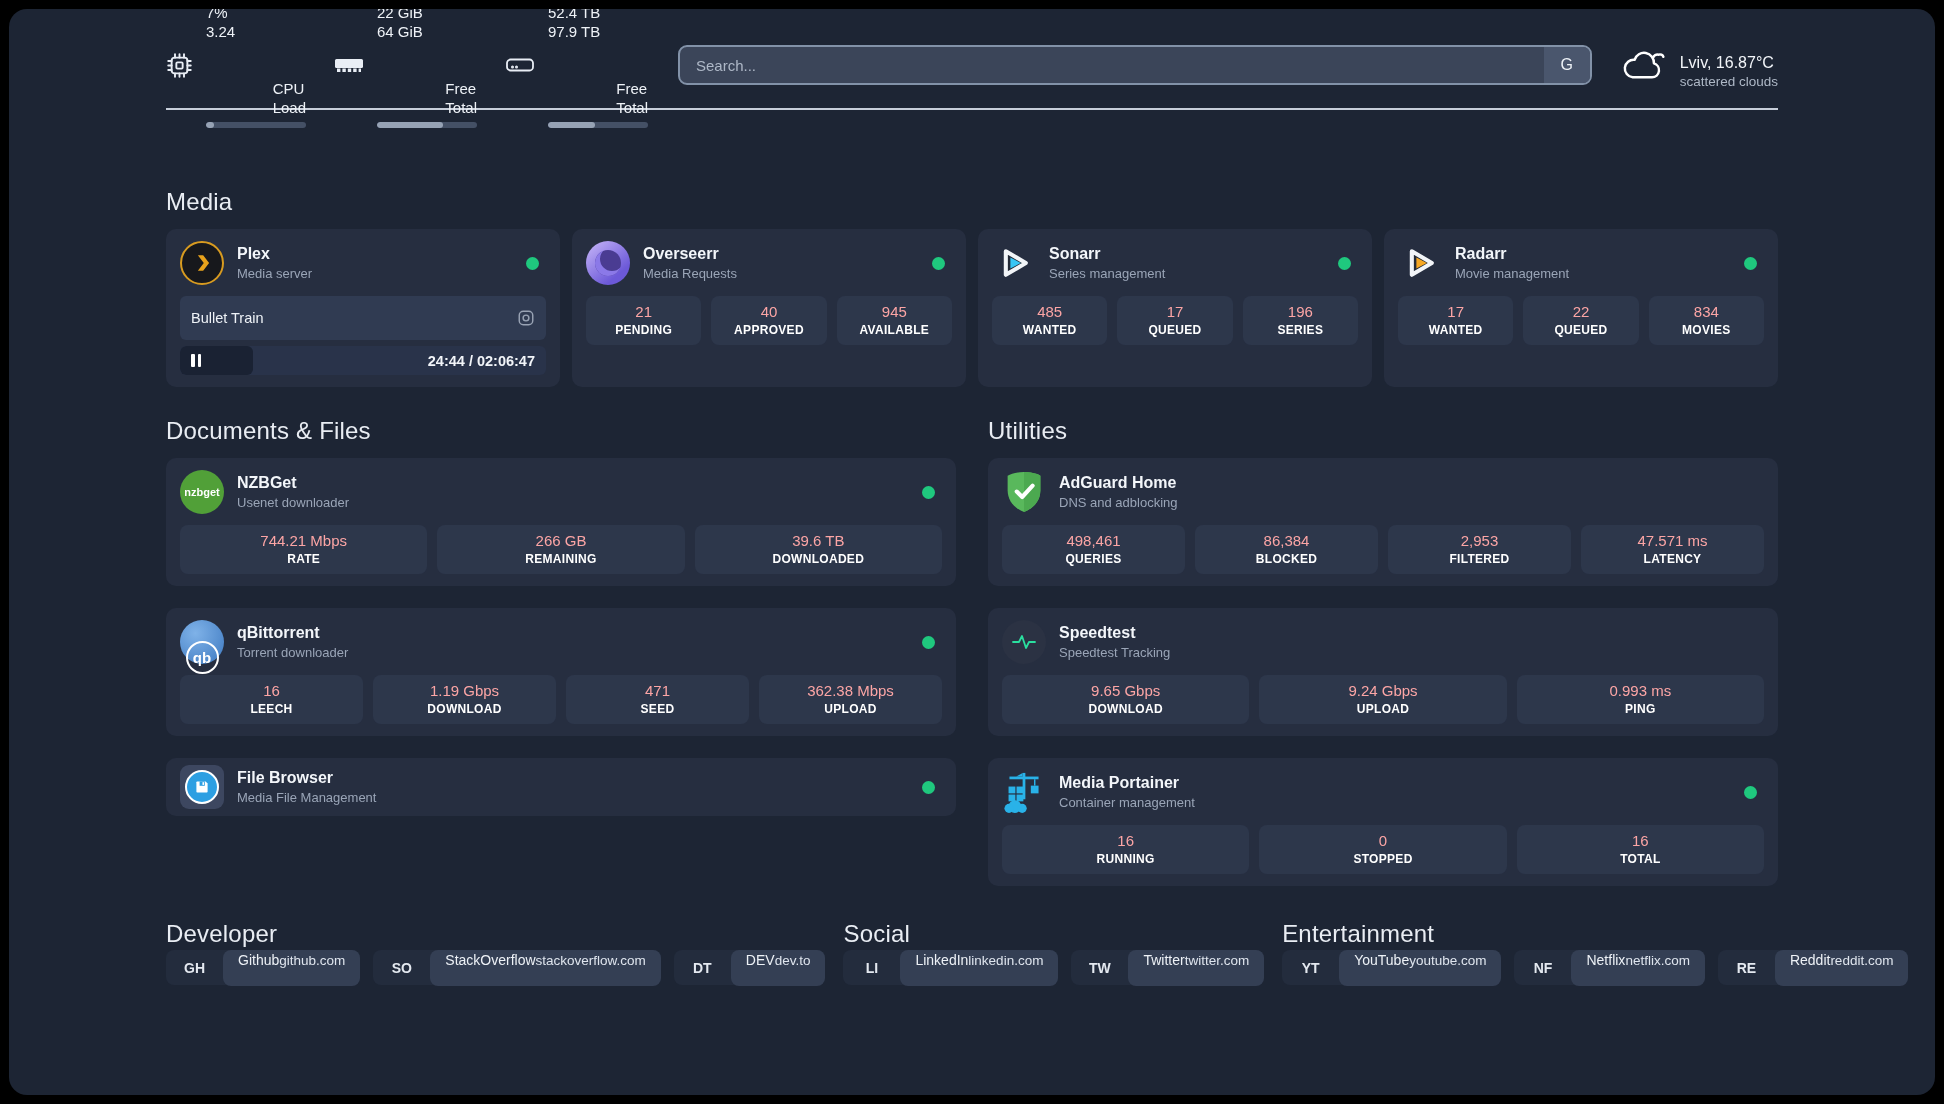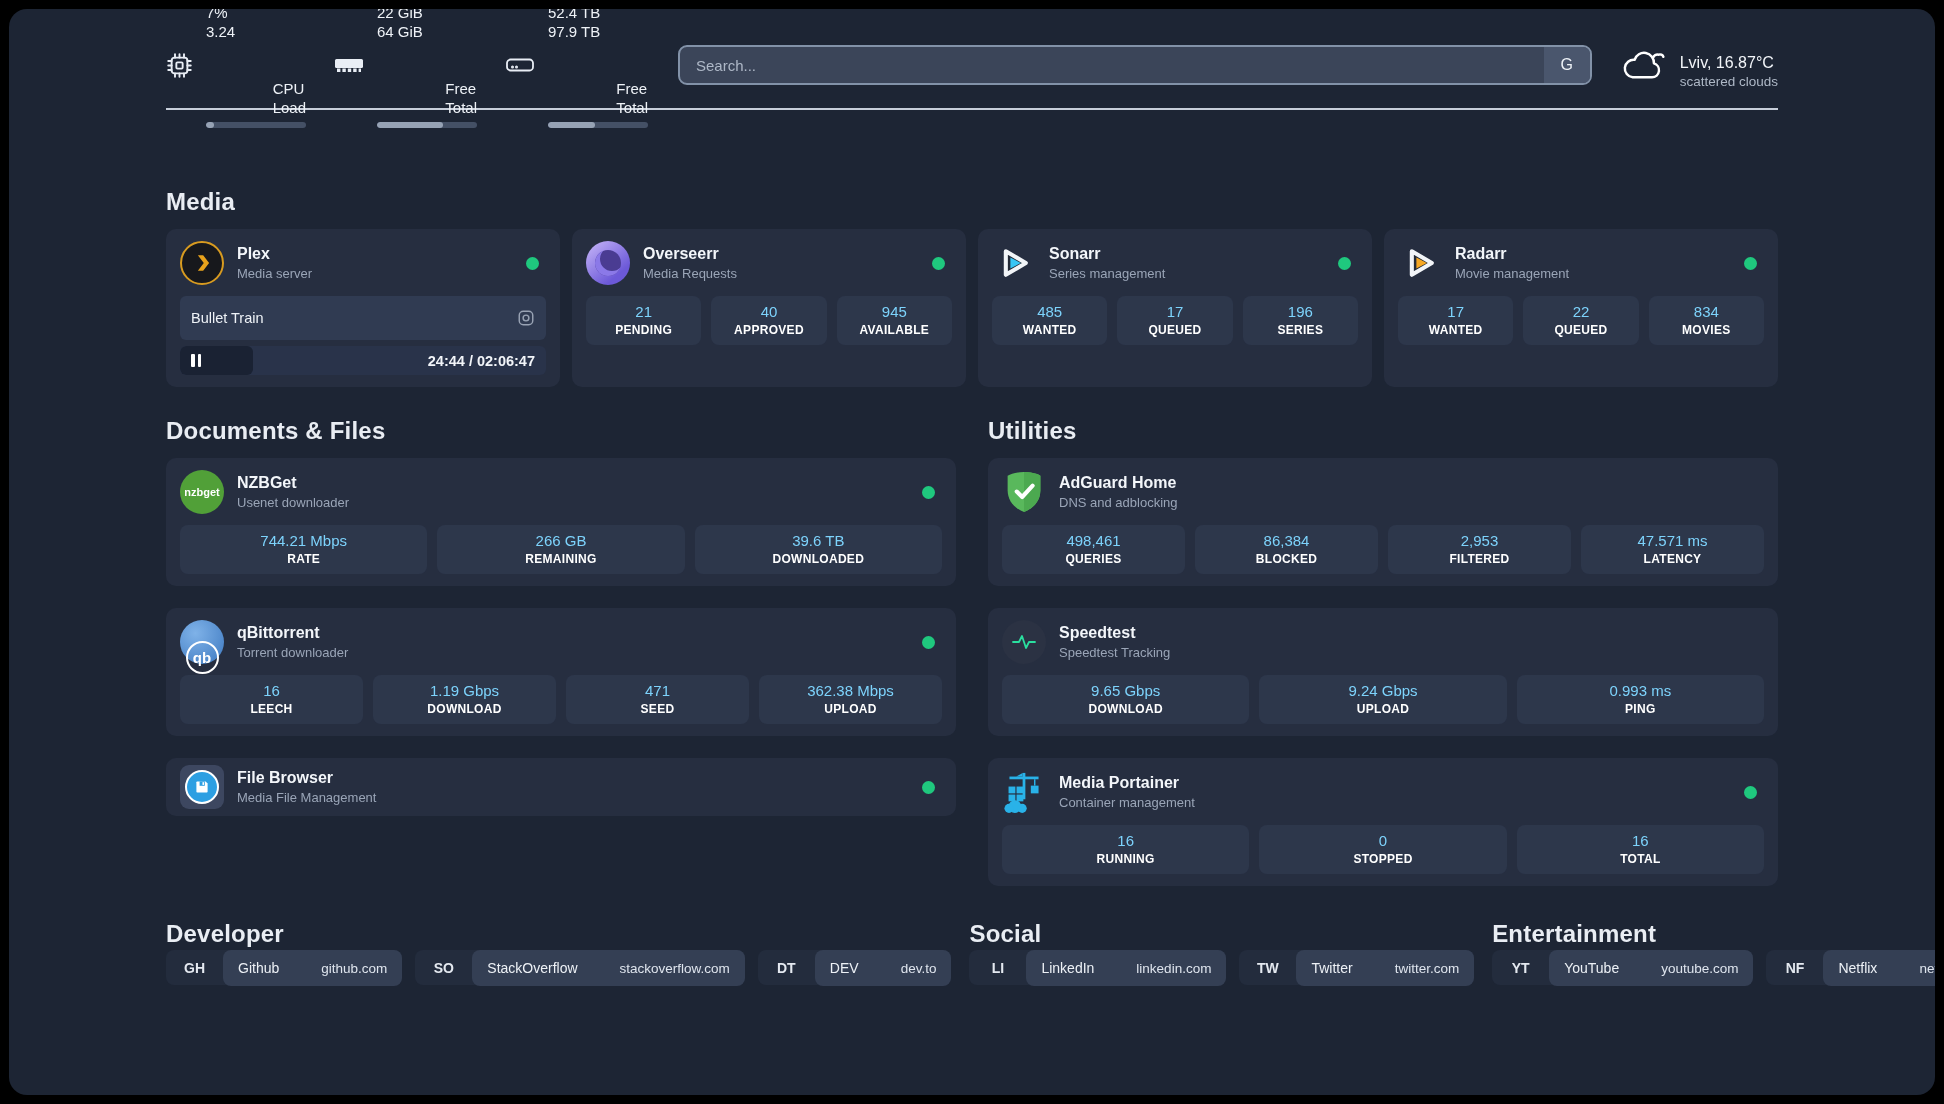--- a/index.html
+++ b/index.html
@@ -30,21 +30,21 @@
           background: #4a566d; border-radius: 0 7px 7px 0; display: flex; align-items: center;
           justify-content: center; color: #eef2f7; font-size: 16px; cursor: pointer; }
 
   .weather { display: flex; align-items: center; gap: 14px; }
   .weather-loc { font-size: 16px; color: #f2f5f9; margin-top: 12px; }
   .weather-cond { font-size: 13.5px; color: #aeb8c6; margin-top: 2px; }
 
   .divider { margin-top: 12px; border: none; border-top: 2px solid #c7ceda; }
 
   
-  .sec-title { font-size: 24px; font-weight: 700; color: #e9edf3; letter-spacing: .2px; }
+  .sec-title { font-size: 24px; font-weight: 400; color: #e9edf3; letter-spacing: .2px; }
   .media-sec { margin-top: 78px; }
   .grid4 { display: grid; grid-template-columns: repeat(4, 1fr); gap: 12px; margin-top: 13px; }
   .mid { display: grid; grid-template-columns: 1fr 1fr; gap: 32px; margin-top: 30px; }
   .col-cards { display: flex; flex-direction: column; gap: 22px; margin-top: 13px; }
 
   .card { background: #262e40; border-radius: 10px; padding: 12px 14px; position: relative; }
   .card-head { display: flex; align-items: center; gap: 13px; }
   .head-text { min-width: 0; }
   .app-name { font-size: 16px; font-weight: 700; color: #f3f6fa; }
   .app-sub  { font-size: 13px; color: #9aa5b7; margin-top: 3px; }
@@ -66,21 +66,21 @@
         font-size: 15px; font-weight: 700; margin-top: 30px; }
   .icon-speedtest { background: #2b3243; }
   .icon-fb { background: #3d4760; border-radius: 9px; }
   .icon-fb .fb-circle { width: 34px; height: 34px; border-radius: 50%; background: #2d9fe2;
         border: 2px solid #fff; display: flex; align-items: center; justify-content: center; }
 
   .stat-tiles { display: grid; gap: 10px; margin-top: 11px; }
   .tiles-3 { grid-template-columns: repeat(3, 1fr); }
   .tiles-4 { grid-template-columns: repeat(4, 1fr); }
   .tile { background: #2d374b; border-radius: 8px; text-align: center; padding: 7px 4px 8px; }
-  .tile-value { font-size: 15px; color: #7dd3fc; }
+  .tile-value { font-size: 15px; color: #fca5a5; }
   .tile-label { font-size: 12px; font-weight: 700; color: #fff; margin-top: 3px; letter-spacing: .3px; }
 
   
   .np-bar { margin-top: 11px; height: 44px; background: #303b52; border-radius: 6px;
             display: flex; align-items: center; padding: 0 11px; }
   .np-title { font-size: 14.5px; color: #eef2f7; flex: 1; }
   .progress-row { margin-top: 6px; height: 29px; background: #29334a; border-radius: 6px;
             display: flex; align-items: center; padding: 0 11px; position: relative; overflow: hidden; }
   .progress-fill { position: absolute; left: 0; top: 0; bottom: 0; background: #1a2233;
             border-radius: 6px; }
@@ -90,21 +90,21 @@
              font-weight: 700; color: #f2f5f9; }
 
   
   .links-grid { display: grid; grid-template-columns: repeat(3, 1fr); gap: 18px; margin-top: 34px; }
   .link-rows { display: flex; flex-direction: row; gap: 13px; margin-top: 2px; }
   .link-row { display: flex; align-items: stretch; height: 35px; border-radius: 8px;
               background: #232c3d; cursor: pointer; }
   .link-tag { width: 57px; flex: none; display: flex; align-items: center; justify-content: center;
               font-size: 14px; font-weight: 700; color: #e4e9f0; }
   .link-main { flex: 1; background: #343f54; border-radius: 8px; display: flex;
-               align-items: center; padding: 18px 15px; min-width: 0; gap: 42px; }
+               align-items: flex-end; padding: 18px 15px; min-width: 0; }
   .link-name { font-size: 14px; color: #edf1f6; flex: 1; }
   .link-url { font-size: 13.5px; color: #dfe5ee; }
 </style>
 </head>
 <body>
 
 <div class="page">
 <div class="content">
 
   <div class="topbar">

